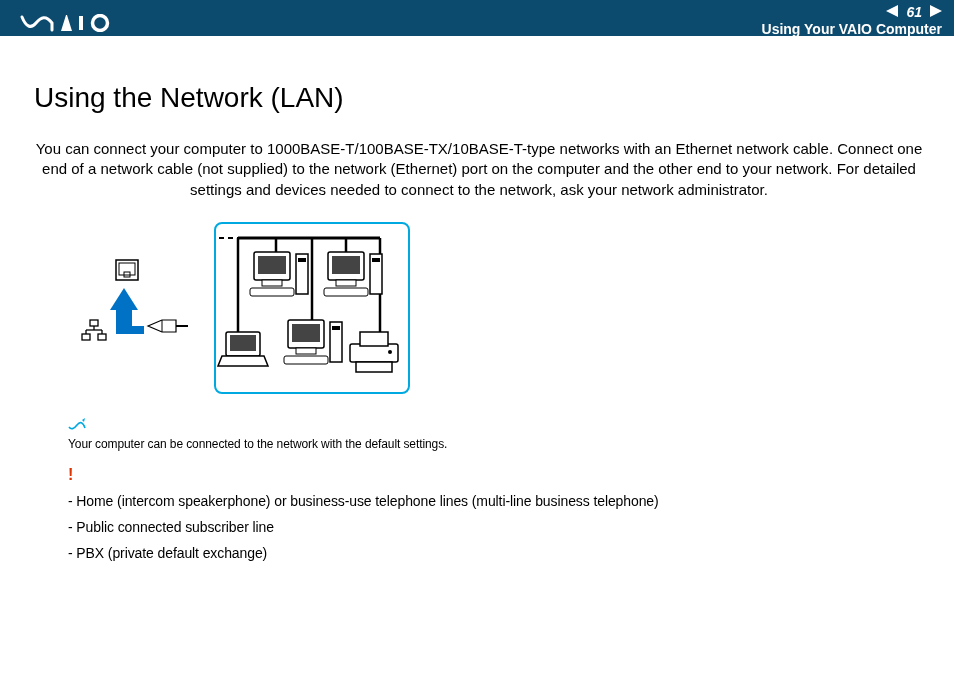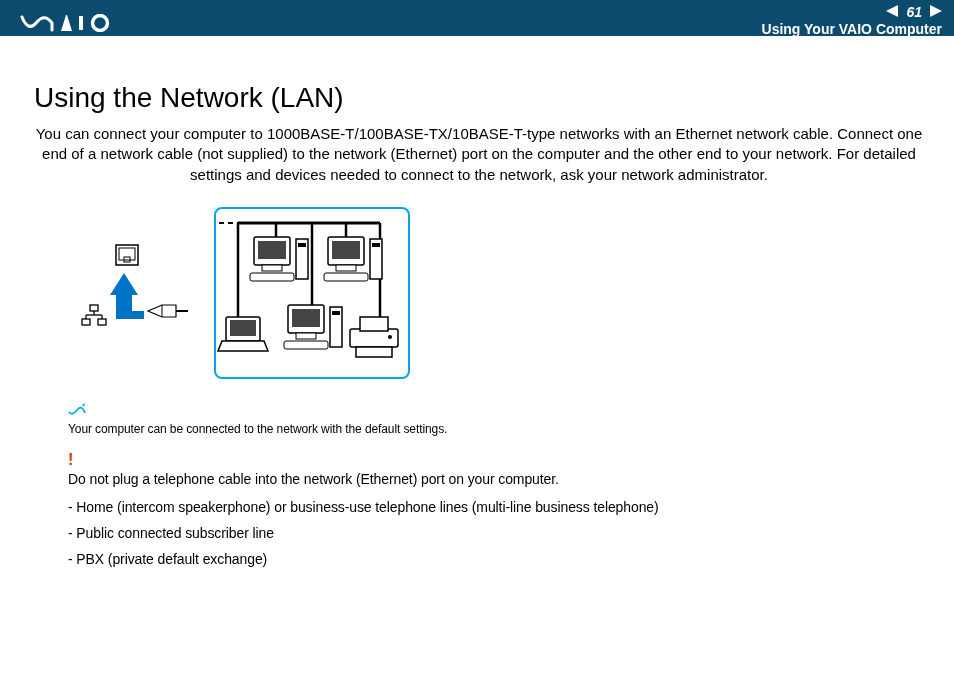--- a/index.html
+++ b/index.html
@@ -46,21 +46,21 @@
     font-size: 14px;
     font-weight: bold;
     margin-top: 2px;
   }
   .content {
     padding: 46px 30px 0 34px;
   }
   h1.page-title {
     font-size: 28px;
     font-weight: 400;
-    margin: 0 0 10px 0;
+    margin: 0 0 25px 0;
     letter-spacing: 0px;
   }
   p.intro {
     font-size: 15px;
     line-height: 1.35;
     margin: 0 0 22px 0;
     font-family: Arial, Helvetica, sans-serif;
     text-align: center;
   }
   .diagram-row {
@@ -245,21 +245,20 @@
       <svg width="18" height="14" viewBox="0 0 18 14">
         <path d="M1 9 C 3 12, 6 11, 9 7 C 12 3, 15 4, 17 10" stroke="#00a9e0" stroke-width="1.6" fill="none"></path>
         <path d="M14 2 L 17 0 L 16 4 Z" fill="#00a9e0"></path>
       </svg>
     </div>
     <div class="note-text">Your computer can be connected to the network with the default settings.</div>
   </div>
 
   <div class="warn-block">
     <div class="warn-icon">!</div>
-    <div class="warn-text">Do not plug a telephone cable into the network (Ethernet) port on your computer.</div>
     <div class="bullet-list">
       <div>- Home (intercom speakerphone) or business-use telephone lines (multi-line business telephone)</div>
       <div>- Public connected subscriber line</div>
       <div>- PBX (private default exchange)</div>
     </div>
   </div>
 
 </div>
 
 </body></html>

